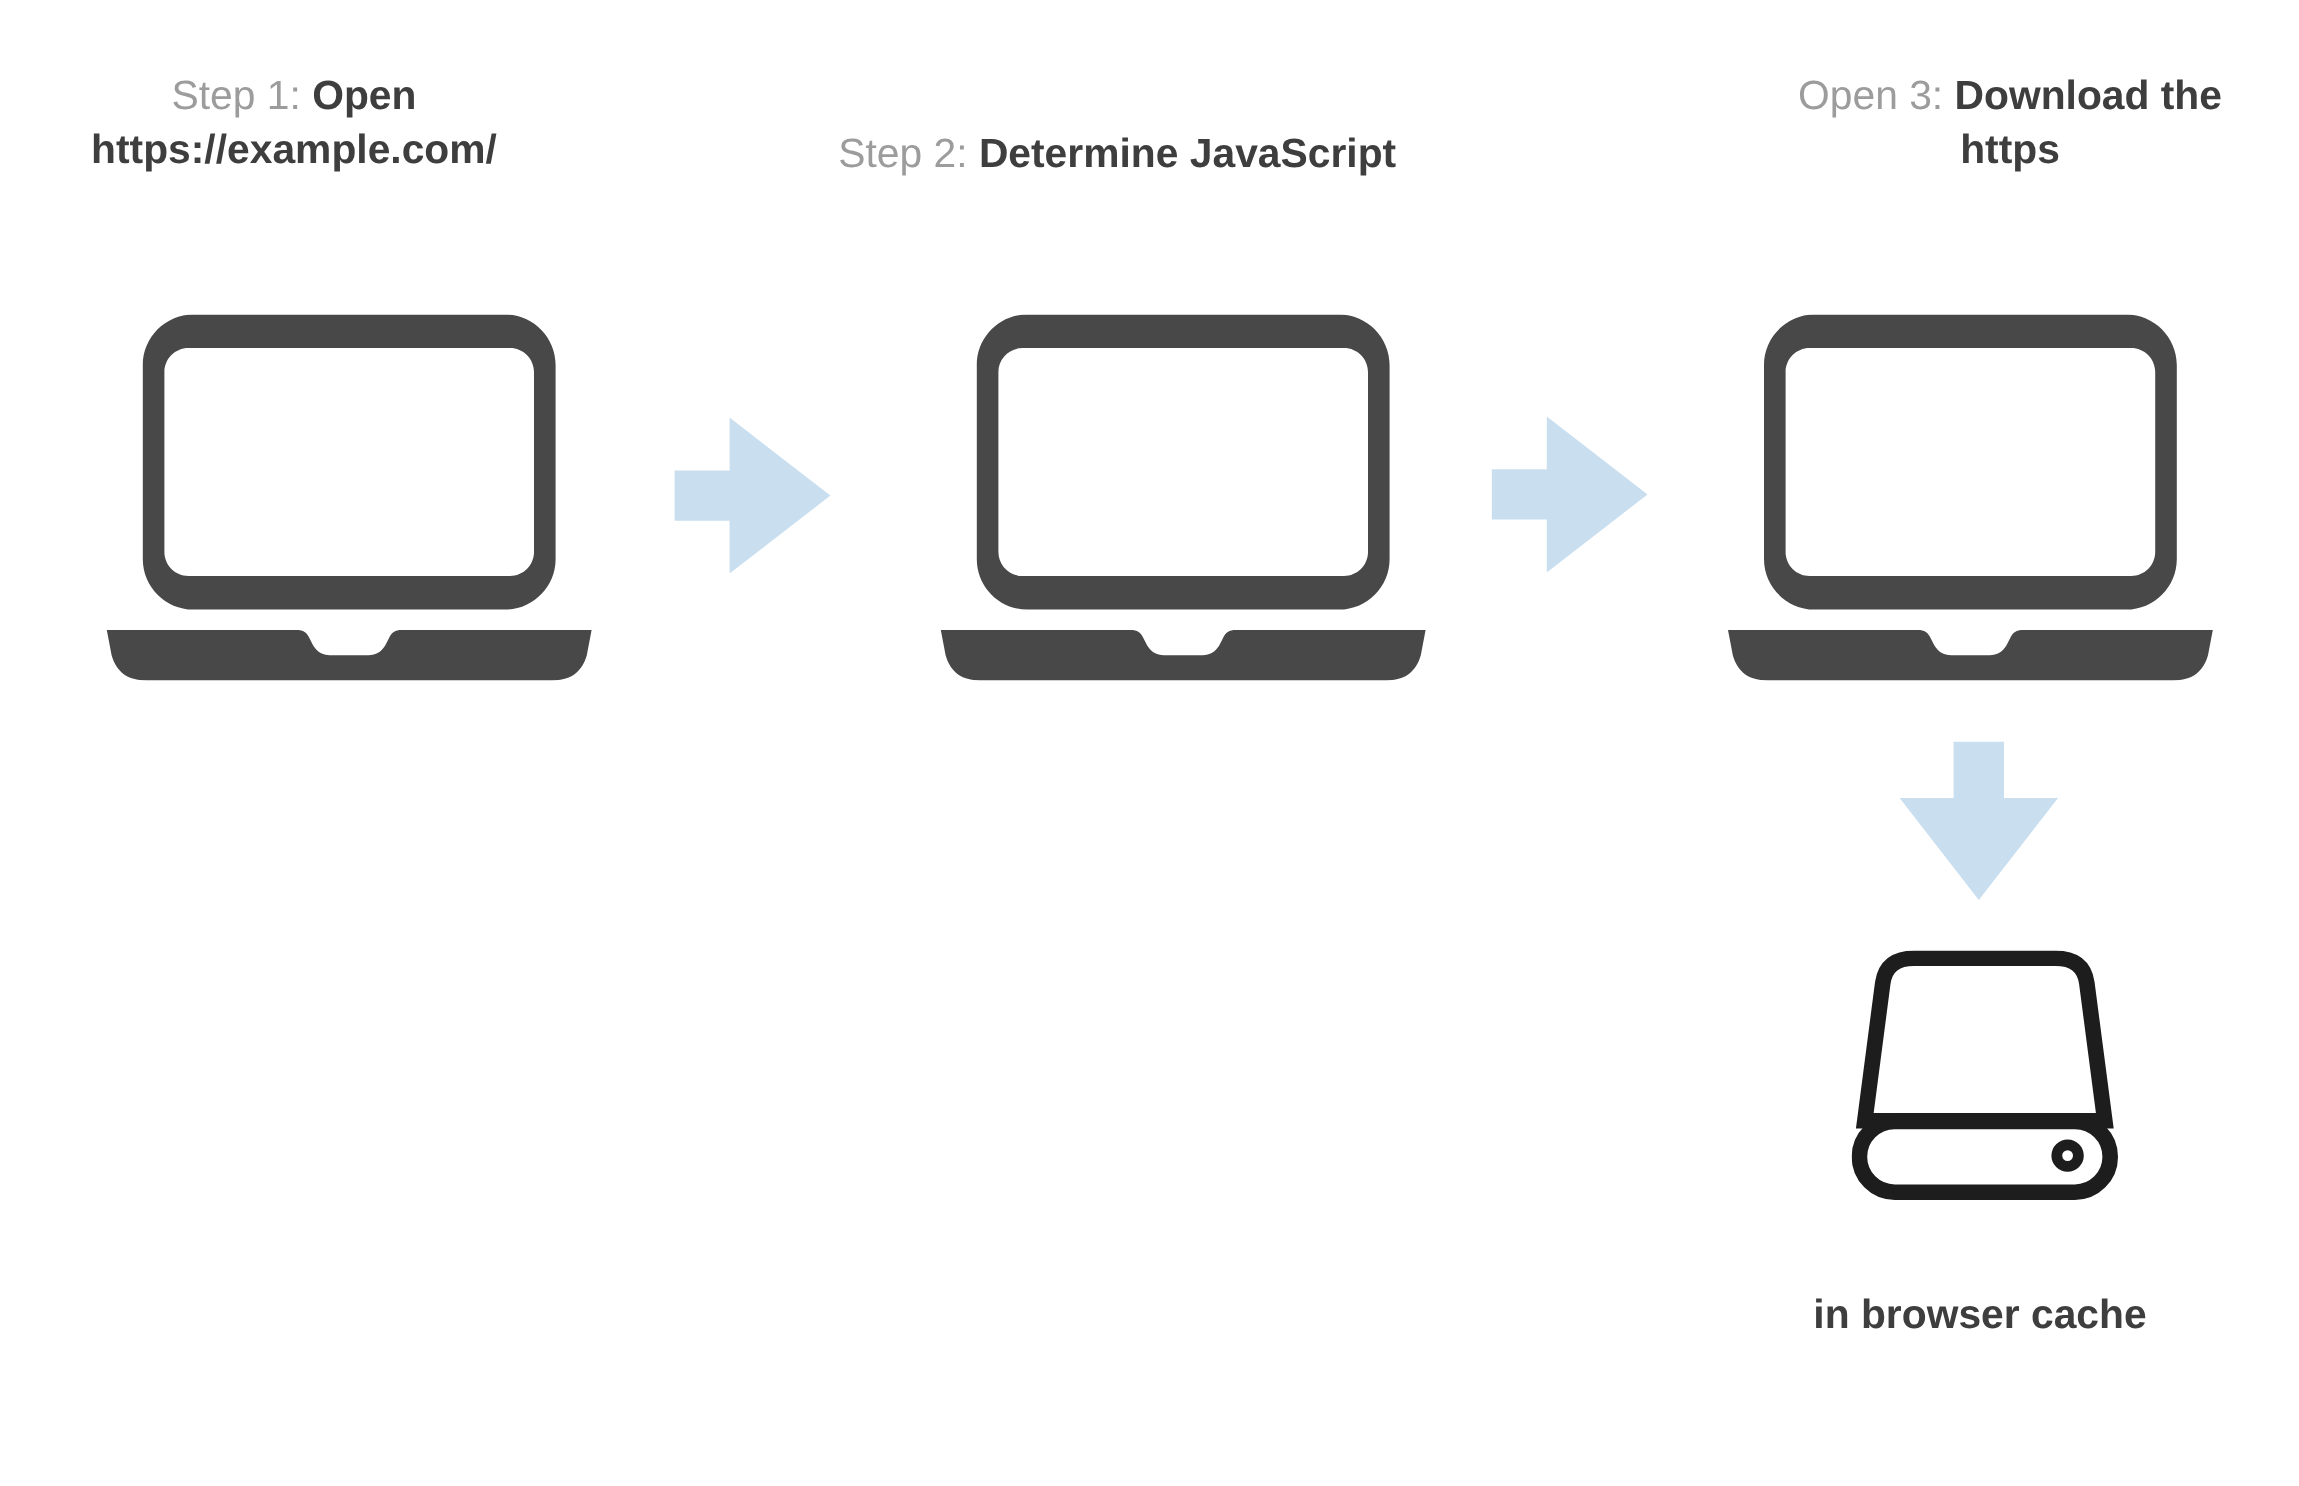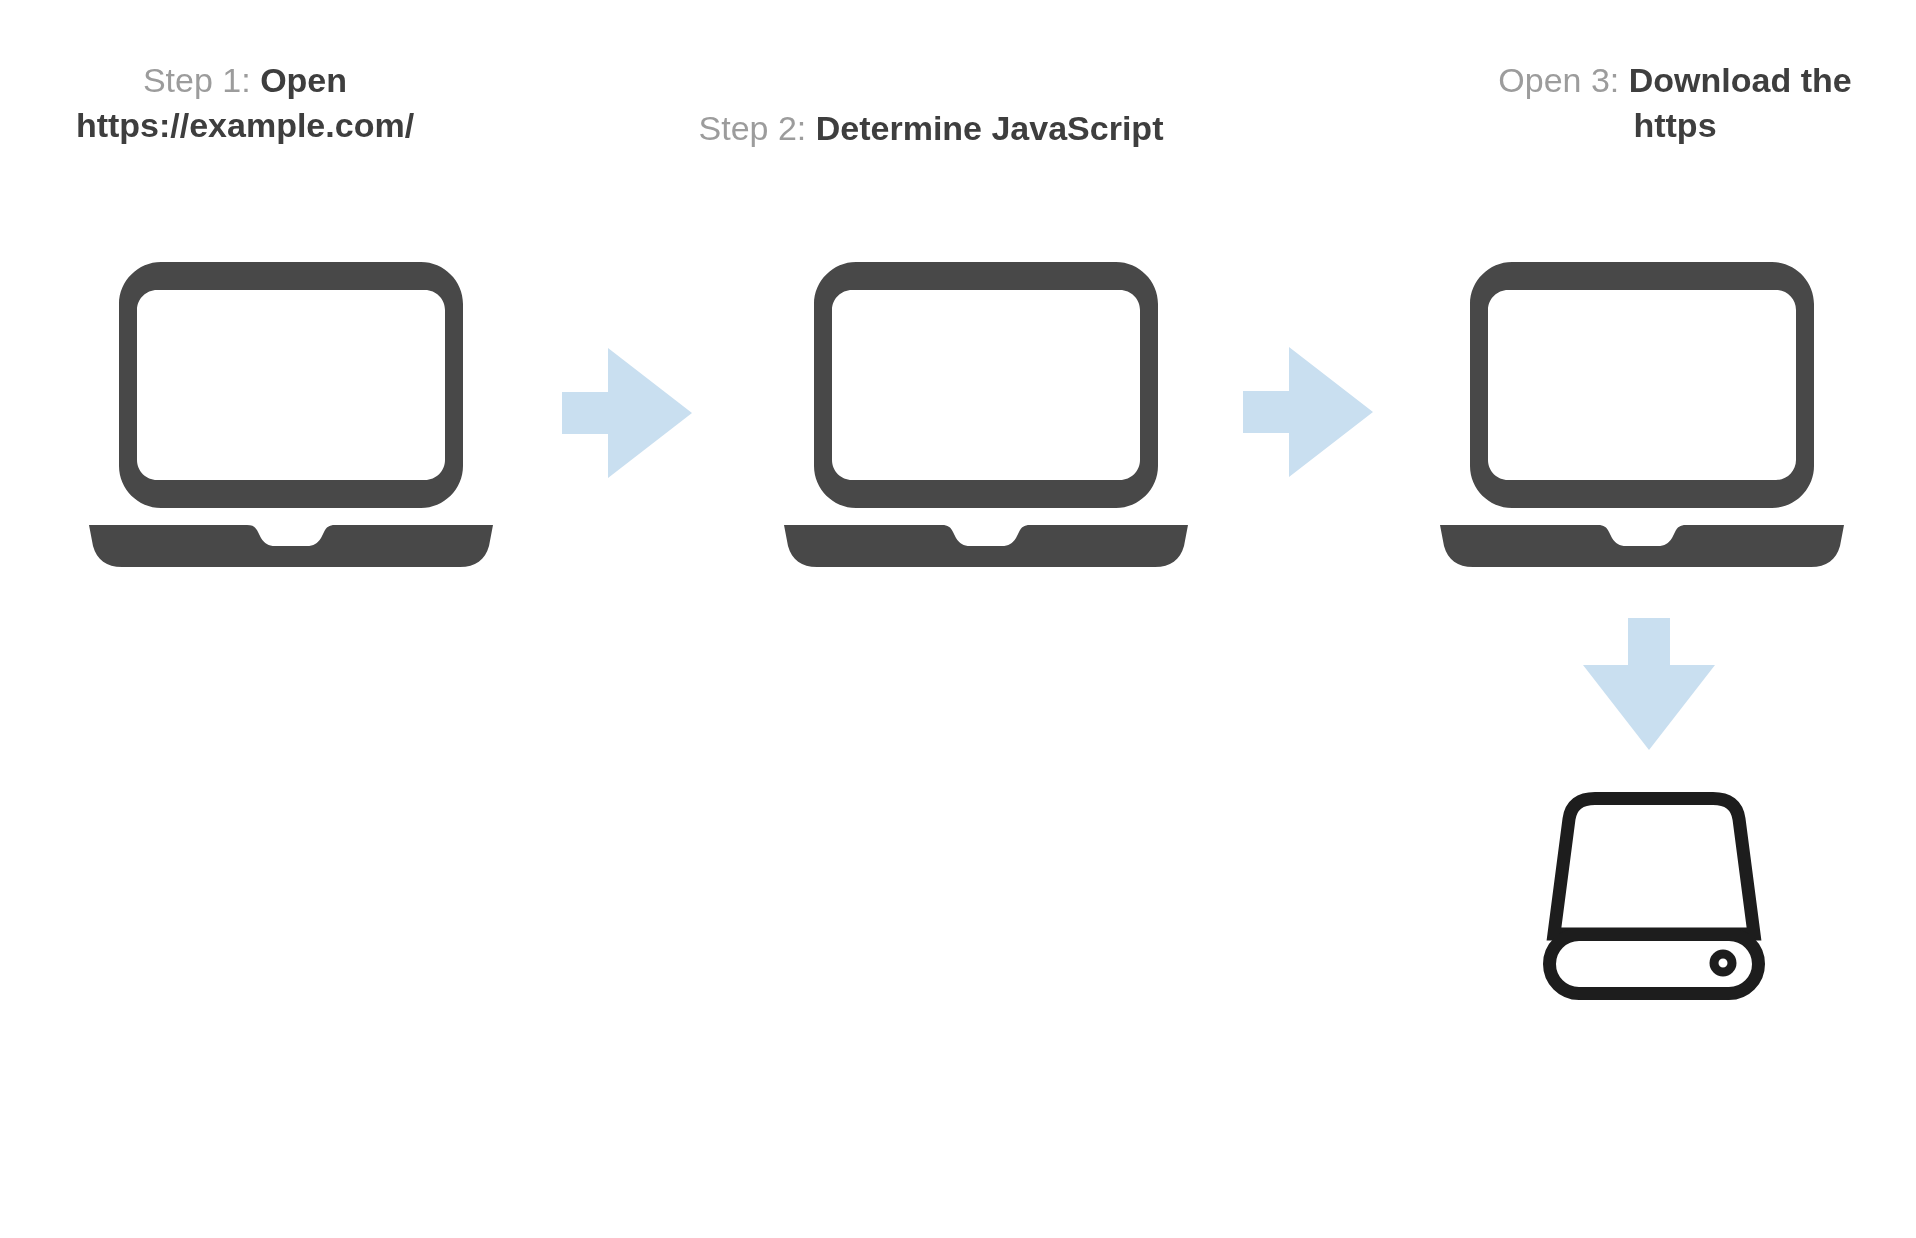--- a/index.html
+++ b/index.html
@@ -44,20 +44,21 @@
       <div><span class="strong">https://example.com/</span></div>
     </div>
   <div class="caption" style="left:631px;top:58px;width:600px;margin-top:48px;">
       <div><span class="muted">Step 2: </span><span class="strong">Determine JavaScript</span></div>
     </div>
   <div class="caption" style="left:1425px;top:58px;width:500px;">
       <div><span class="muted">Open 3: </span><span class="strong">Download the</span></div>
       <div><span class="strong">https</span></div>
     </div>
   <div class="caption" style="left:1400px;top:1074px;width:500px;">
+      <div><span class="strong">in browser cache</span></div>
     </div>
 
   <svg class="icon" style="left:87px;top:262px;" width="408" height="305" viewBox="0 0 408 305">
     <path class="laptop-shape" fill-rule="evenodd" d="M74 0 H334 C357 0 376 19 376 42 V204 C376 227 357 246 334 246 H74 C51 246 32 227 32 204 V42 C32 19 51 0 74 0 Z
          M70 28 C59 28 50 37 50 48 V198 C50 209 59 218 70 218 H338 C349 218 358 209 358 198 V48 C358 37 349 28 338 28 Z"></path>
     <path class="laptop-shape" d="M2 263 H160 C166 263 168.5 265 171 270 L174 276 C177.5 281.5 181.5 284 188 284 H220 C226.5 284 230.5 281.5 234 276 L237 270 C239.5 265 242 263 248 263 H406 L402 284 C398 298 388.5 305 373 305 H35 C19.5 305 10 298 6 284 Z"></path>
   </svg>
 
   <svg class="icon" style="left:562px;top:348px;" width="130" height="130" viewBox="0 0 130 130">
     <polygon class="arrow-shape" points="0,44 46,44 46,0 130,65 46,130 46,86 0,86"></polygon>

